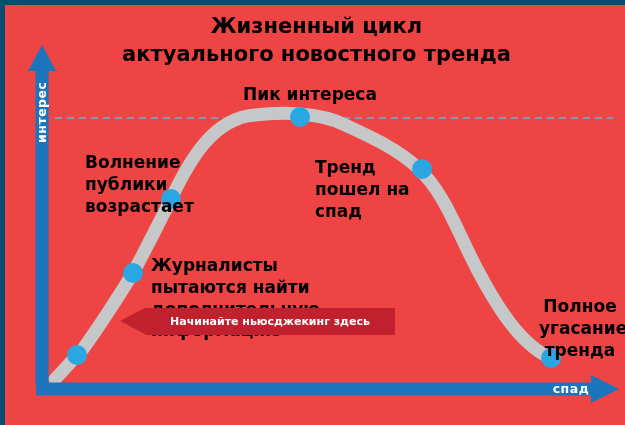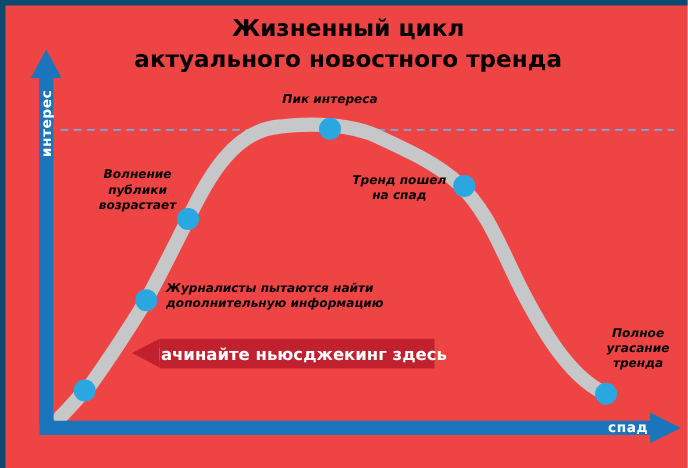--- a/index.html
+++ b/index.html
@@ -8,27 +8,27 @@
     border:5px solid #0c4a6e;overflow:hidden;
     font-family:"DejaVu Sans","Liberation Sans",sans-serif;
   }
   .title{
     position:absolute;top:8px;left:0;width:100%;text-align:center;
     font-size:21px;font-weight:bold;color:#000;line-height:1.32;
   }
   .title span{display:block;}
   .diagram-svg{position:absolute;left:0;top:0;}
   .pt-label{
-    position:absolute;font-size:11px;font-weight:bold;color:#000;line-height:1.28;font-style:italic;
+    position:absolute;font-size:17px;font-weight:bold;color:#000;line-height:1.28;
   }
   .lbl-origin{left:92px;top:343px;white-space:nowrap;}
   .lbl-journalists{left:146px;top:250px;width:218px;}
   .lbl-excitement{left:80px;top:147px;width:80px;text-align:center;}
   .lbl-peak{left:238px;top:79px;width:114px;text-align:center;white-space:nowrap;}
-  .lbl-decline{left:310px;top:152px;width:96px;text-align:center;}
+  .lbl-decline{left:310px;top:152px;width:96px;text-align:left;}
   .lbl-fade{left:534px;top:291px;width:82px;text-align:center;}
   .axis-label{
     position:absolute;color:#ffffff;font-size:12.5px;font-weight:bold;
   }
   .y-axis-label{
     left:29px;top:72px;width:15px;height:70px;
     writing-mode:vertical-rl;transform:rotate(180deg);
     display:flex;align-items:center;justify-content:center;letter-spacing:0.5px;
   }
   .x-axis-label{
@@ -37,21 +37,21 @@
   .banner{
     position:absolute;left:140px;top:303px;width:250px;height:27px;
     background:#c1202e;display:flex;align-items:center;justify-content:center;
   }
   .banner::before{
     content:"";position:absolute;left:-25px;top:0;
     border-top:13.5px solid transparent;border-bottom:13.5px solid transparent;
     border-right:25px solid #c1202e;
   }
   .banner-text{
-    color:#ffffff;font-size:15px;font-weight:bold;white-space:nowrap;
+    color:#ffffff;font-size:11px;font-weight:bold;white-space:nowrap;
   }
 </style>
 </head>
 <body>
 
 <div class="stage">
 
   <svg class="diagram-svg" width="623" height="423" viewBox="0 0 623 423">
 
     <line x1="50" y1="113" x2="608" y2="113" stroke="#6cb0dd" stroke-width="1.6" stroke-dasharray="7 5"></line>

